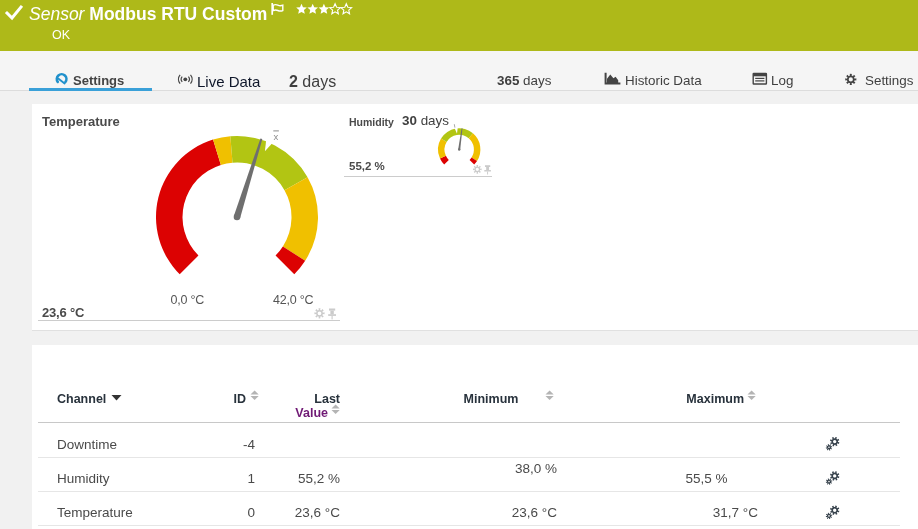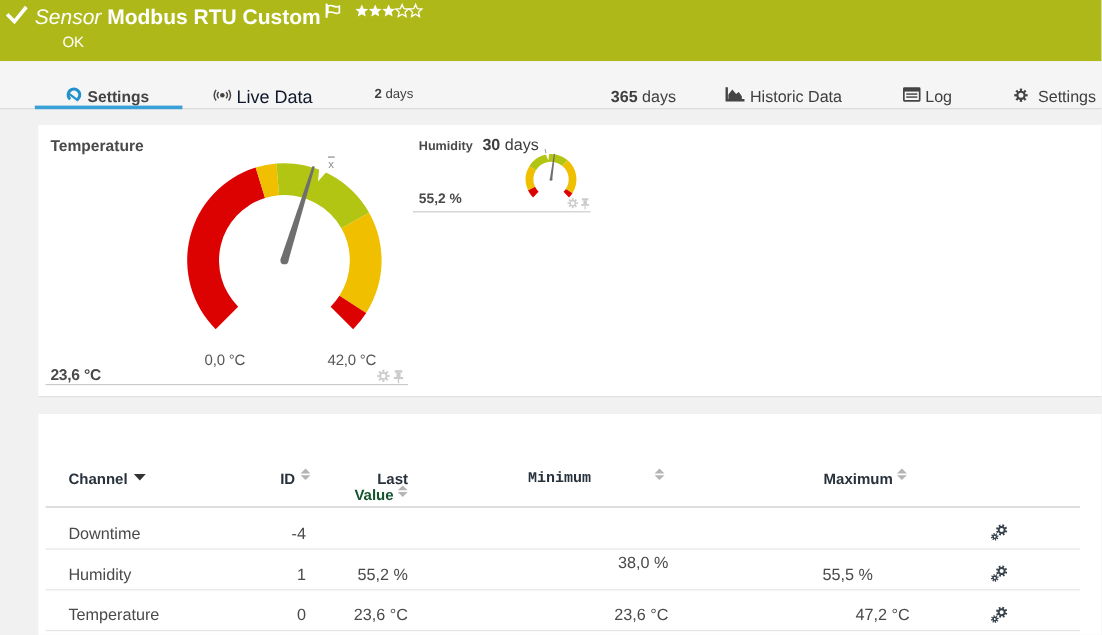--- a/index.html
+++ b/index.html
@@ -13,60 +13,60 @@
 
 <div class="abs" style="left:32px;top:104px;width:900px;height:227px;background:#fff;border-bottom:1px solid #E0E0E0;"></div>
 <div class="abs" style="left:32px;top:345px;width:900px;height:200px;background:#fff;"></div>
 
 <div class="abs" style="left:29px;top:4px;color:#fff;font-size:17.5px;">
  <i>Sensor</i> <b>Modbus RTU Custom</b></div>
 <div class="abs" style="left:52px;top:27.5px;color:#fff;font-size:12.5px;font-weight:normal;">OK</div>
 
 <div class="abs" style="left:73px;top:73px;font-size:13px;font-weight:bold;color:#444;">Settings</div>
 <div class="abs" style="left:197px;top:72.8px;font-size:15px;color:#0f172a;">Live Data</div>
-<div class="abs" style="left:312px;top:72.8px;font-size:11px;color:#3F3F3F;"><b>2</b> days</div>
+<div class="abs" style="left:289px;top:72.8px;font-size:16px;color:#3F3F3F;"><b>2</b> days</div>
 <div class="abs" style="left:402px;top:72.8px;font-size:13.4px;color:#3F3F3F;margin-top:40px;"><b>30</b> days</div>
-<div class="abs" style="left:497px;top:72.8px;font-size:13.4px;color:#3F3F3F;margin-left:12px;"><b>365</b> days</div>
+<div class="abs" style="left:497px;top:72.8px;font-size:13.4px;color:#3F3F3F;"><b>365</b> days</div>
 <div class="abs" style="left:625px;top:72.8px;font-size:13.4px;color:#3F3F3F;">Historic Data</div>
 <div class="abs" style="left:771px;top:72.8px;font-size:13.4px;color:#3F3F3F;">Log</div>
 <div class="abs" style="left:865px;top:72.8px;font-size:13.4px;color:#3F3F3F;">Settings</div>
 
 <div class="abs" style="left:42px;top:114px;font-size:13px;font-weight:bold;color:#4A4A4A;">Temperature</div>
 <div class="abs" style="left:42px;top:304.5px;font-size:13px;font-weight:bold;color:#4A4A4A;letter-spacing:-0.2px;">23,6 °C</div>
 <div class="abs" style="left:170.5px;top:292.5px;font-size:12.5px;color:#555;letter-spacing:-0.2px;">0,0 °C</div>
 <div class="abs" style="left:273px;top:292.5px;font-size:12.5px;color:#555;letter-spacing:-0.2px;">42,0 °C</div>
 <div class="abs" style="left:38px;top:320px;width:302px;height:1px;background:#CCC;"></div>
 <div class="abs" style="left:349px;top:115.5px;font-size:10.5px;font-weight:bold;color:#4A4A4A;">Humidity</div>
 <div class="abs" style="left:349px;top:160px;font-size:11.5px;font-weight:bold;color:#4A4A4A;">55,2&nbsp;%</div>
 <div class="abs" style="left:344px;top:176px;width:148px;height:1px;background:#CCC;"></div>
 
 <div class="abs" style="left:57px;top:391.5px;font-size:12.5px;font-weight:bold;color:#28323C;">Channel</div>
 <div class="abs" style="left:160px;top:391.5px;width:86px;text-align:right;font-size:12.5px;font-weight:bold;color:#28323C;">ID</div>
 <div class="abs" style="left:240px;top:391.5px;width:100px;text-align:right;font-size:12.5px;font-weight:bold;color:#28323C;">Last</div>
-<div class="abs" style="left:220px;top:405.5px;width:108px;text-align:right;font-size:12.5px;font-weight:bold;color:#14532d;">Value</div>
-<div class="abs" style="left:440px;top:391.5px;width:102px;text-align:left;font-size:12.5px;font-weight:bold;color:#28323C;font-family:Liberation Mono, monospace;">Minimum</div>
+<div class="abs" style="left:220px;top:405.5px;width:108px;text-align:right;font-size:12.5px;font-weight:bold;color:#701a75;">Value</div>
+<div class="abs" style="left:440px;top:391.5px;width:102px;text-align:center;font-size:12.5px;font-weight:bold;color:#28323C;">Minimum</div>
 <div class="abs" style="left:640px;top:391.5px;width:104px;text-align:right;font-size:12.5px;font-weight:bold;color:#28323C;">Maximum</div>
 <div class="abs" style="left:38px;top:422px;width:862px;height:1px;background:#C8C8C8;"></div>
 
 <div class="abs" style="left:57px;top:437px;font-size:13.5px;color:#4A4A4A;">Downtime</div>
 <div class="abs" style="left:170px;top:437px;width:85px;text-align:right;font-size:13.5px;color:#4A4A4A;">-4</div>
 <div class="abs" style="left:38px;top:456.5px;width:862px;height:1px;background:#E6E6E6;"></div>
 
 <div class="abs" style="left:57px;top:471px;font-size:13.5px;color:#4A4A4A;">Humidity</div>
 <div class="abs" style="left:170px;top:471px;width:85px;text-align:right;font-size:13.5px;color:#4A4A4A;">1</div>
 <div class="abs" style="left:240px;top:471px;width:100px;text-align:right;font-size:13.5px;color:#4A4A4A;">55,2 %</div>
 <div class="abs" style="left:455px;top:461px;width:102px;text-align:right;font-size:13.5px;color:#4A4A4A;">38,0 %</div>
 <div class="abs" style="left:655px;top:471px;width:103px;text-align:center;font-size:13.5px;color:#4A4A4A;">55,5 %</div>
 <div class="abs" style="left:38px;top:490.8px;width:862px;height:1px;background:#E6E6E6;"></div>
 
 <div class="abs" style="left:57px;top:505px;font-size:13.5px;color:#4A4A4A;">Temperature</div>
 <div class="abs" style="left:170px;top:505px;width:85px;text-align:right;font-size:13.5px;color:#4A4A4A;">0</div>
 <div class="abs" style="left:240px;top:505px;width:100px;text-align:right;font-size:13.5px;color:#4A4A4A;">23,6 °C</div>
 <div class="abs" style="left:455px;top:505px;width:102px;text-align:right;font-size:13.5px;color:#4A4A4A;">23,6 °C</div>
-<div class="abs" style="left:655px;top:505px;width:103px;text-align:right;font-size:13.5px;color:#4A4A4A;">47,2 °C</div>
+<div class="abs" style="left:655px;top:505px;width:103px;text-align:right;font-size:13.5px;color:#4A4A4A;">31,7 °C</div>
 <div class="abs" style="left:38px;top:525px;width:862px;height:1px;background:#E6E6E6;"></div>
 
 <svg class="abs" style="left:0;top:0;" width="918" height="529" viewBox="0 0 918 529">
 <path d="M7 13 L12 18 L21 7" fill="none" stroke="#fff" stroke-width="3" stroke-linecap="square"></path>
 <path d="M272.2 14.8 V3" stroke="#fff" stroke-width="1.7"></path>
     <path d="M273.2 5.1 Q275.7 4.1 277.8 5.1 Q280.2 6.2 282.8 5.2 L282.8 10.6 Q280.2 11.6 277.8 10.5 Q275.7 9.5 273.2 10.5 Z" fill="none" stroke="#fff" stroke-width="1.4"></path>
 <path d="M301.50,3.70 L303.03,7.20 L306.83,7.57 L303.97,10.10 L304.79,13.83 L301.50,11.90 L298.21,13.83 L299.03,10.10 L296.17,7.57 L299.97,7.20 Z" fill="#fff"></path>
 <path d="M312.70,3.70 L314.23,7.20 L318.03,7.57 L315.17,10.10 L315.99,13.83 L312.70,11.90 L309.41,13.83 L310.23,10.10 L307.37,7.57 L311.17,7.20 Z" fill="#fff"></path>
 <path d="M323.90,3.70 L325.43,7.20 L329.23,7.57 L326.37,10.10 L327.19,13.83 L323.90,11.90 L320.61,13.83 L321.43,10.10 L318.57,7.57 L322.37,7.20 Z" fill="#fff"></path>
 <path d="M335.10,3.70 L336.63,7.20 L340.43,7.57 L337.57,10.10 L338.39,13.83 L335.10,11.90 L331.81,13.83 L332.63,10.10 L329.77,7.57 L333.57,7.20 Z" fill="none" stroke="#fff" stroke-width="1.1"></path>

